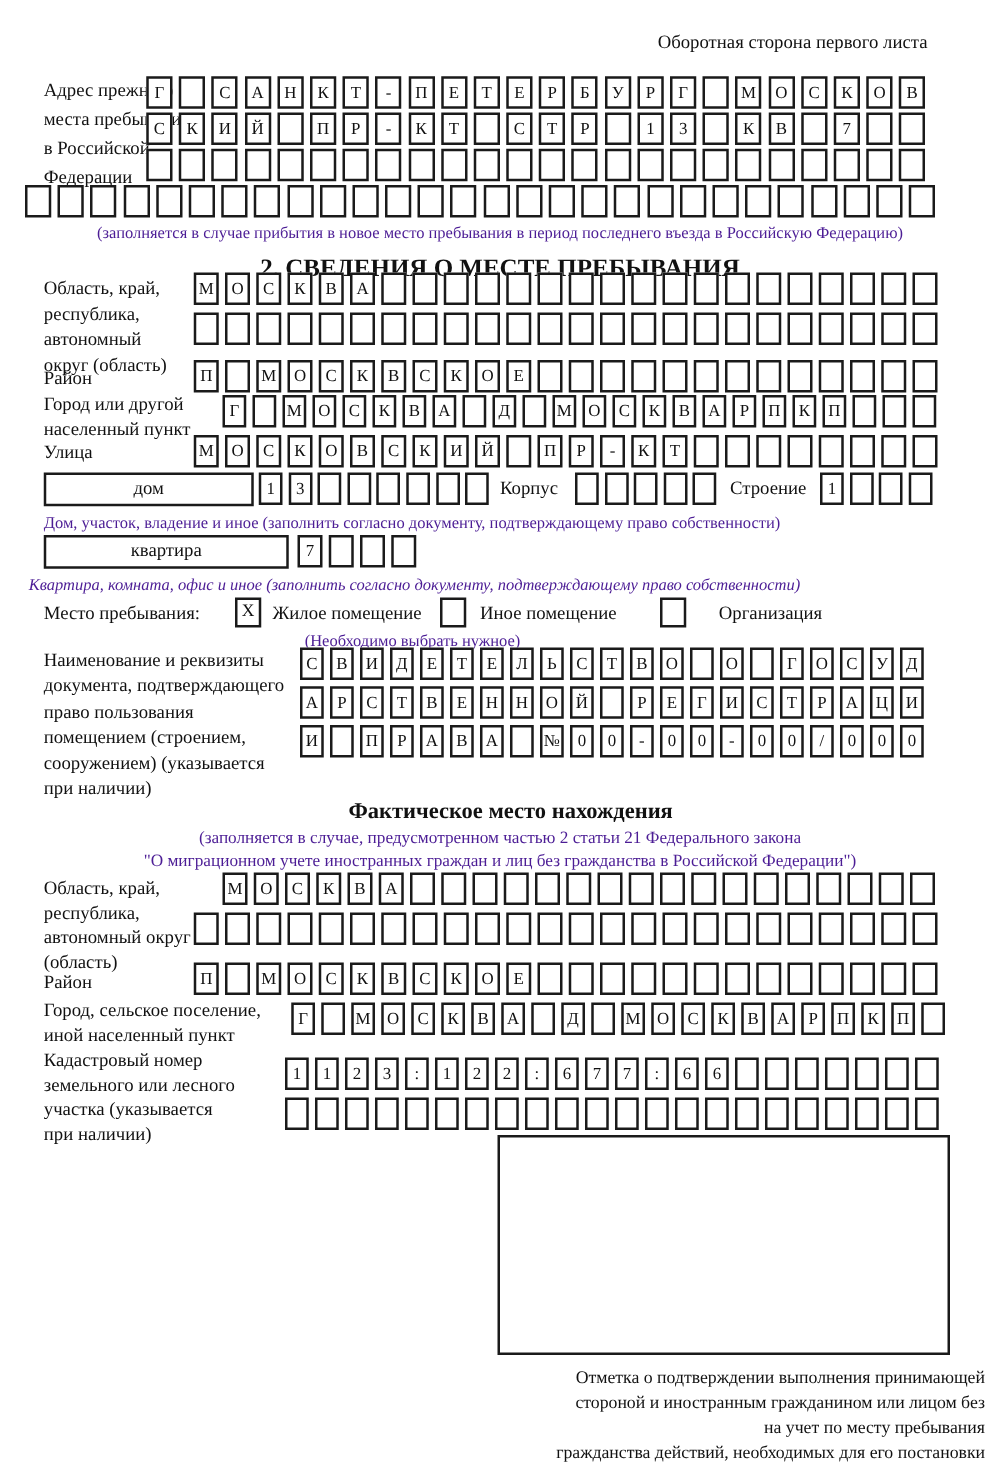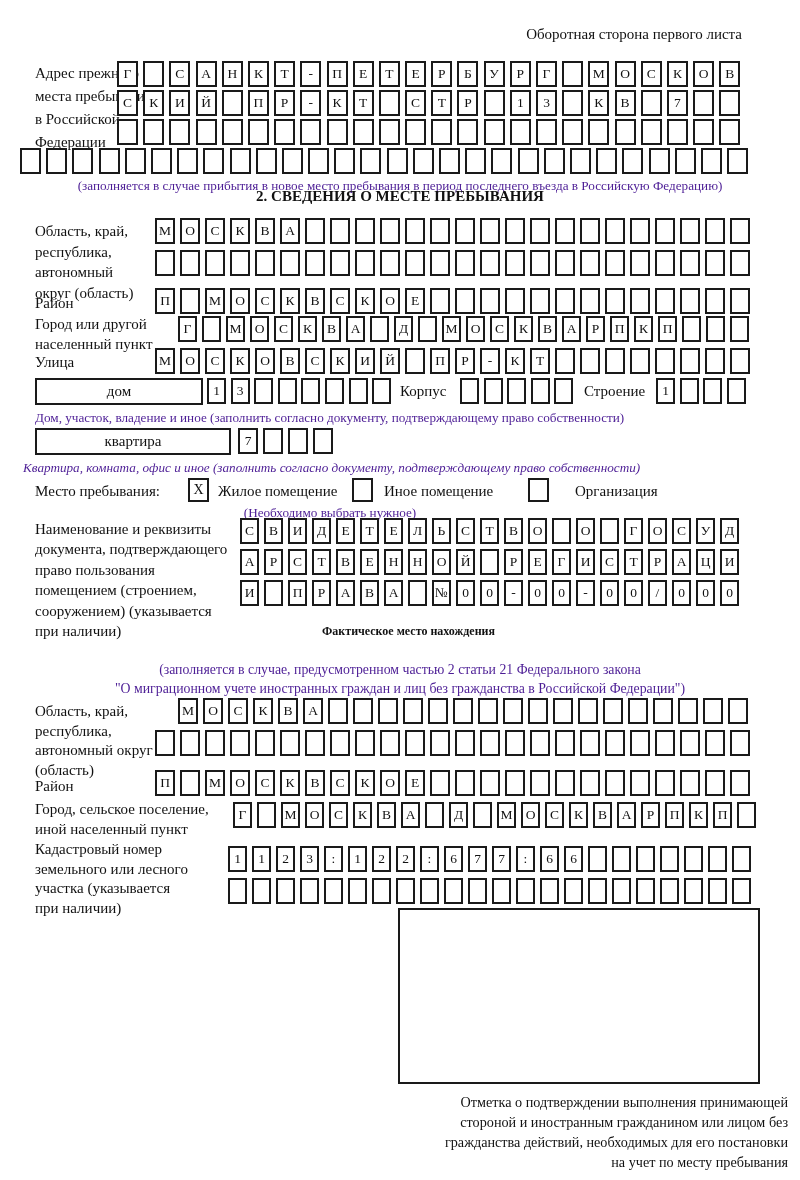--- a/index.html
+++ b/index.html
@@ -151,21 +151,21 @@
       <span class="cbox"></span>
       <span class="cbox"></span>
       <span class="cbox"></span>
       <span class="cbox"></span>
       <span class="cbox"></span>
       <span class="cbox"></span>
       <span class="cbox"></span>
     </div>
   <div class="abs note center" style="top:178px;">(заполняется в случае прибытия в новое место пребывания в период последнего въезда в Российскую Федерацию)</div>
 
-  <div class="abs center bold" style="top:188px; font-size:15px;">2. СВЕДЕНИЯ О МЕСТЕ ПРЕБЫВАНИЯ</div>
+  <div class="abs center bold" style="top:204px; font-size:20px;">2. СВЕДЕНИЯ О МЕСТЕ ПРЕБЫВАНИЯ</div>
 
   <div class="abs lbl" style="left:35px; top:221px;">
     <div class="lbl-line">Область, край,</div>
     <div class="lbl-line">республика,</div>
     <div class="lbl-line">автономный</div>
     <div class="lbl-line">округ (область)</div>
   </div>
   <div class="boxrow p25" style="left:155px; top:218px;">
       <span class="cbox">М</span>
       <span class="cbox">О</span>
@@ -423,21 +423,21 @@
       <span class="cbox">0</span>
       <span class="cbox">-</span>
       <span class="cbox">0</span>
       <span class="cbox">0</span>
       <span class="cbox">/</span>
       <span class="cbox">0</span>
       <span class="cbox">0</span>
       <span class="cbox">0</span>
     </div>
 
-  <div class="abs center bold" style="top:624px; font-size:12px;margin-left:17px;">Фактическое место нахождения</div>
+  <div class="abs center bold" style="top:638px; font-size:18px;margin-left:17px;">Фактическое место нахождения</div>
   <div class="abs note center" style="top:662px; font-size:13.8px;">(заполняется в случае, предусмотренном частью 2 статьи 21 Федерального закона</div>
   <div class="abs note center" style="top:681px; font-size:13.8px;">"О миграционном учете иностранных граждан и лиц без гражданства в Российской Федерации")</div>
 
   <div class="abs lbl" style="left:35px; top:702px; line-height:19.5px;">
     <div class="lbl-line">Область, край,</div>
     <div class="lbl-line">республика,</div>
     <div class="lbl-line">автономный округ</div>
     <div class="lbl-line">(область)</div>
   </div>
   <div class="boxrow p25" style="left:178px; top:698px;">
@@ -601,17 +601,17 @@
       <span class="cbox"></span>
       <span class="cbox"></span>
       <span class="cbox"></span>
       <span class="cbox"></span>
     </div>
 
   <div class="stampbox" style="left:398px; top:908px; width:362px; height:176px;"></div>
   <div class="abs cap" style="left:370px; top:1092px; width:418px;">
     <div>Отметка о подтверждении выполнения принимающей</div>
     <div>стороной и иностранным гражданином или лицом без</div>
+    <div>на учет по месту пребывания</div>
     <div>гражданства действий, необходимых для его постановки</div>
-    <div>на учет по месту пребывания</div>
   </div>
 
 </div>
 
 </body></html>

